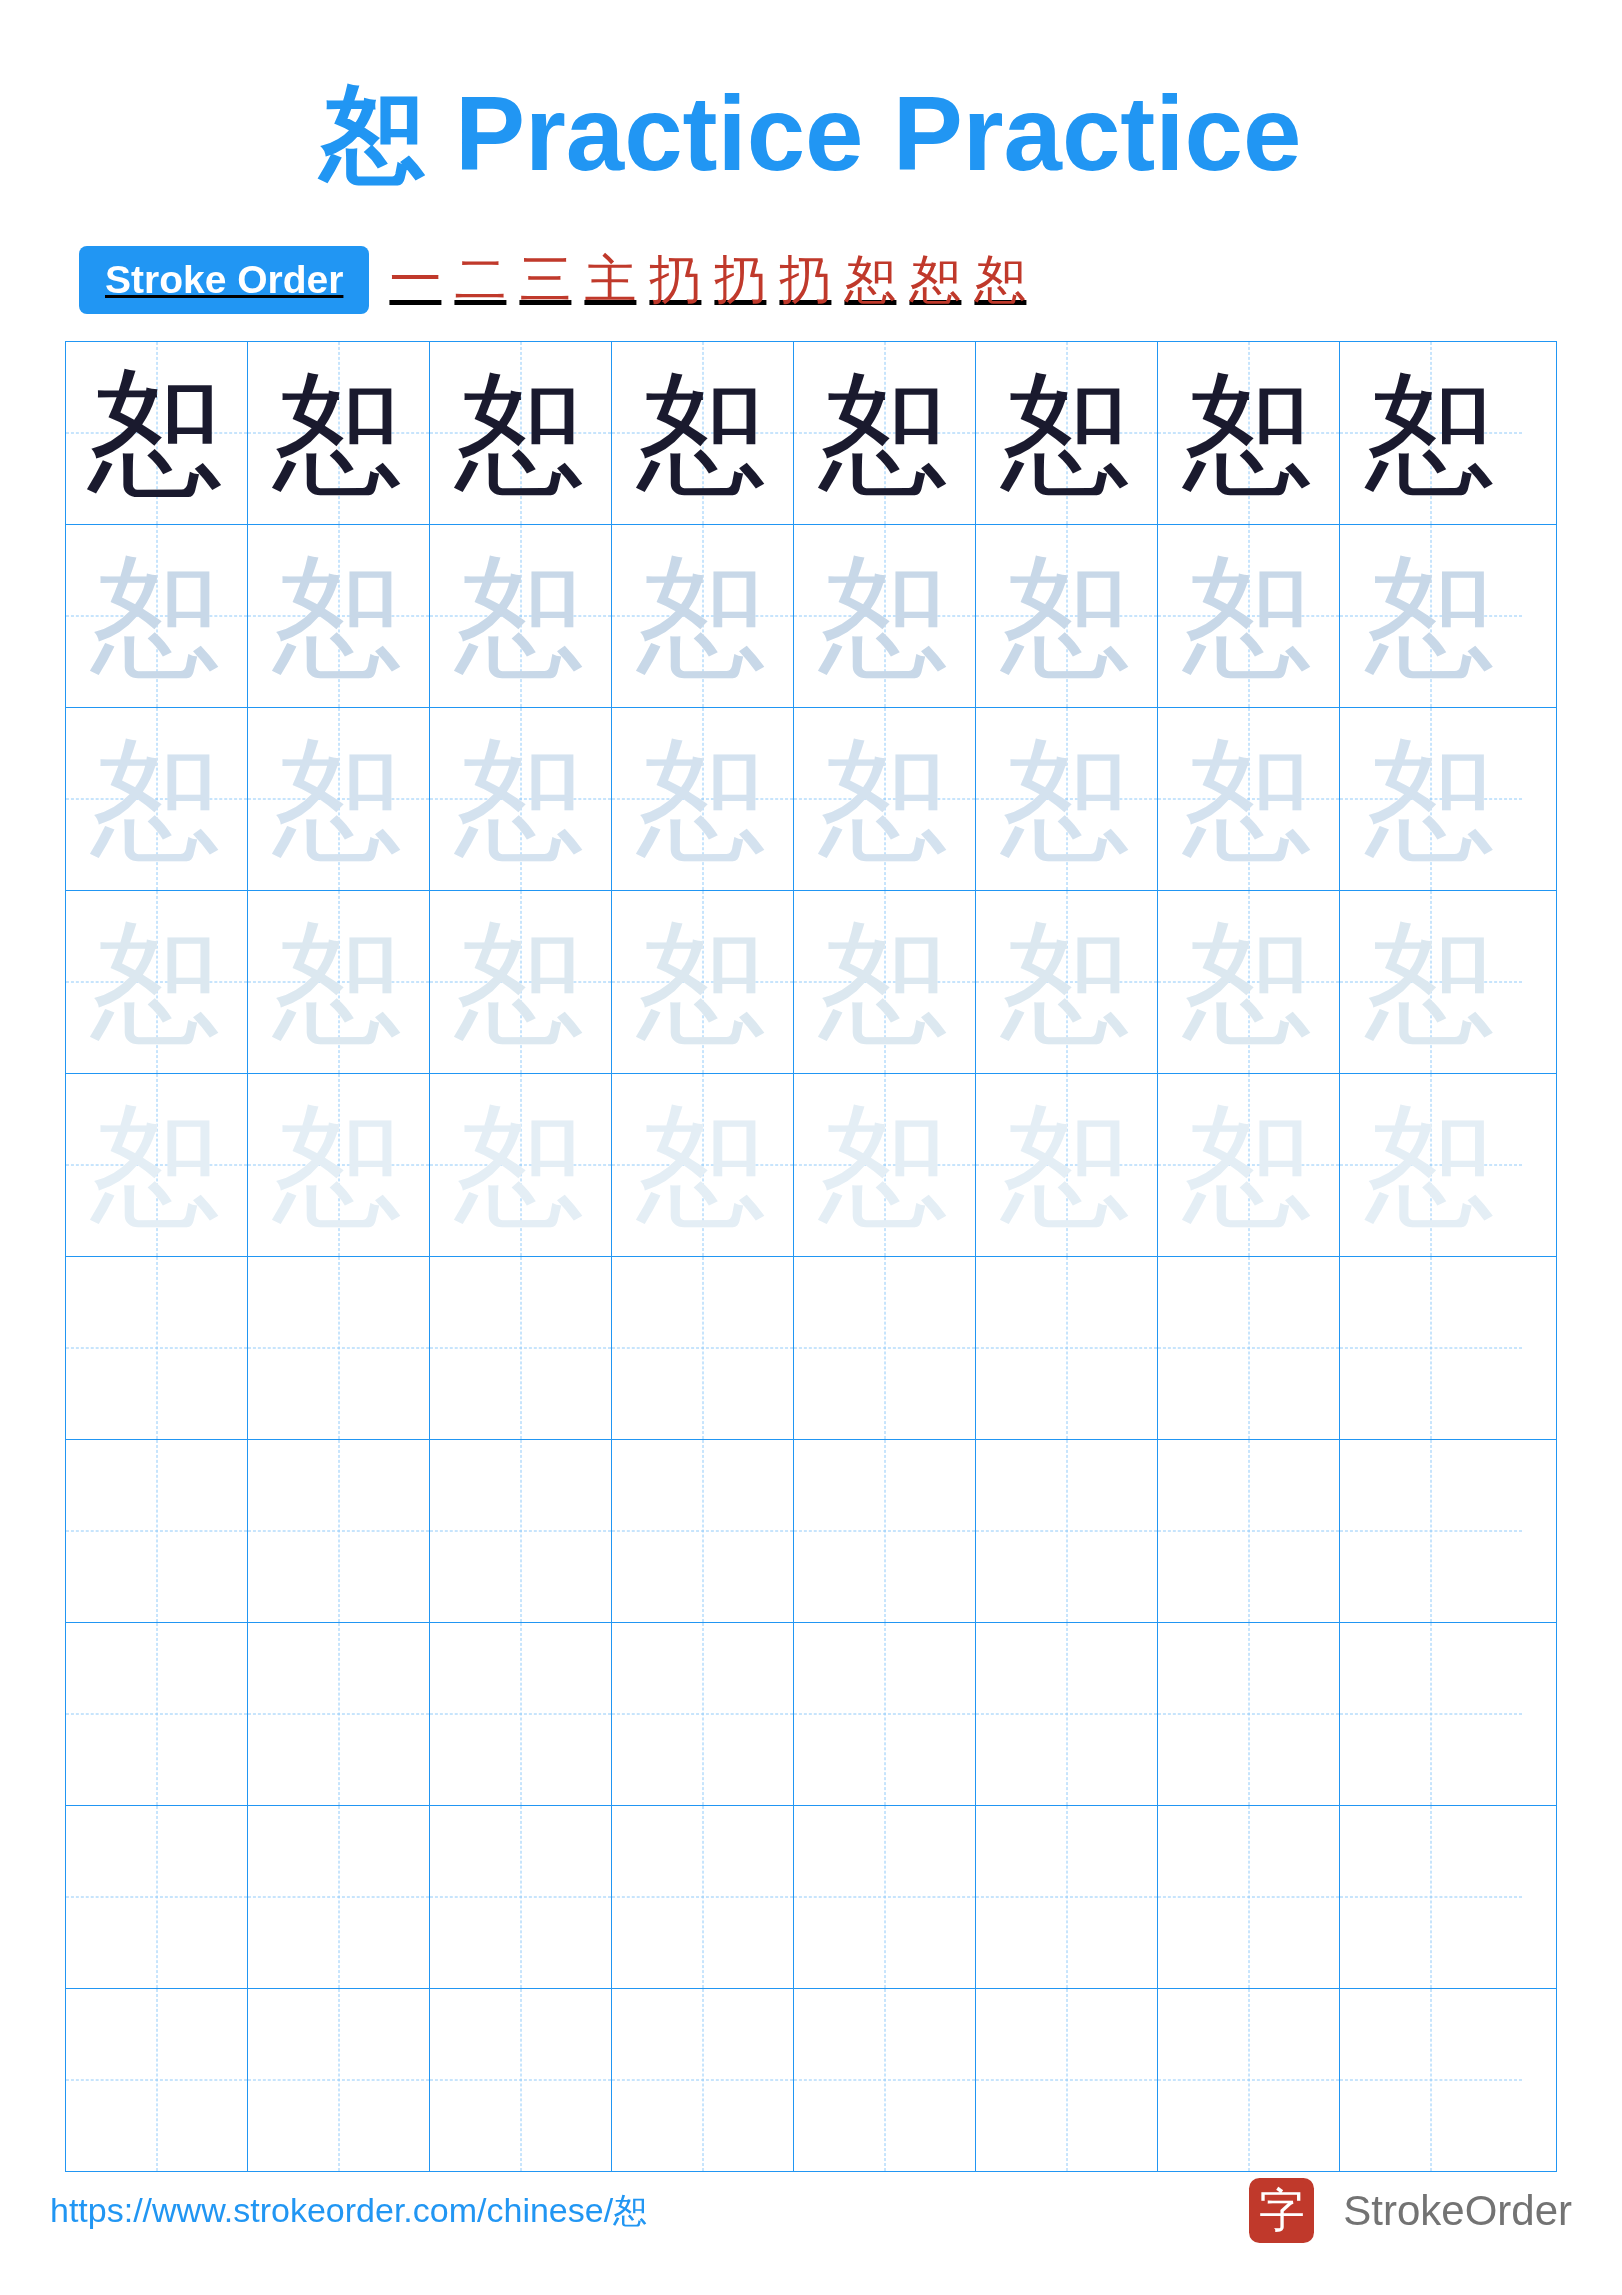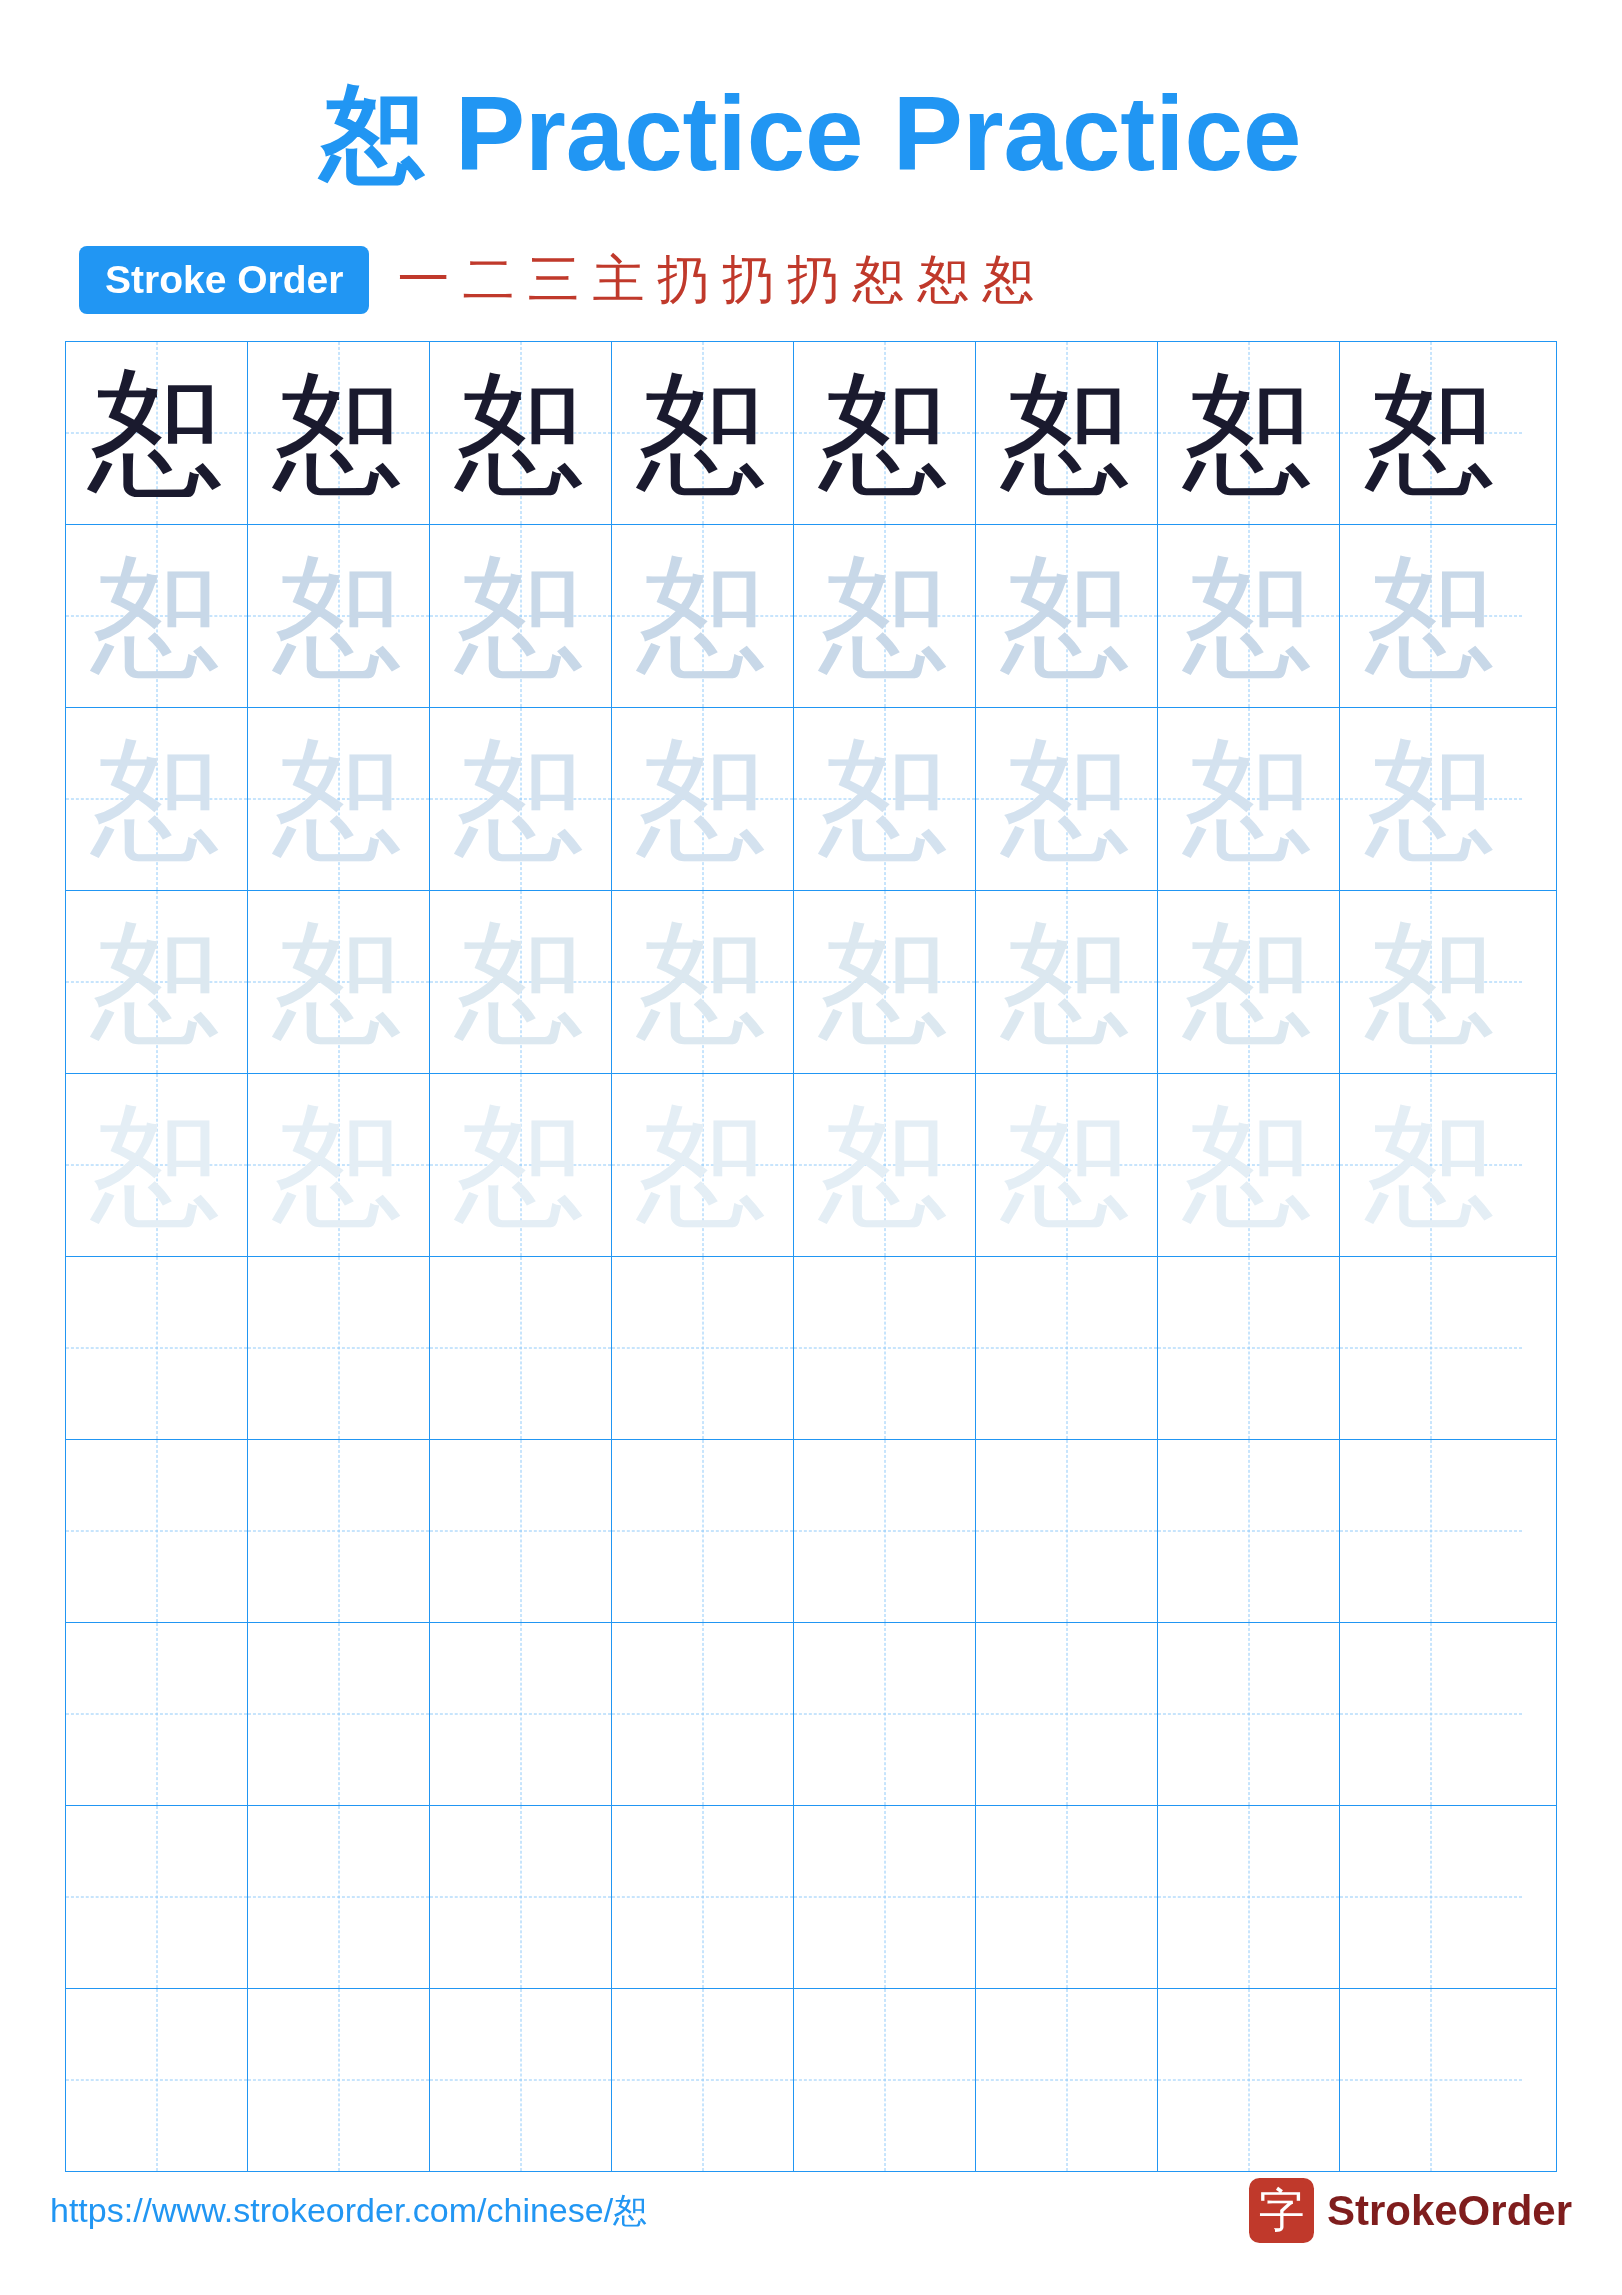--- a/index.html
+++ b/index.html
@@ -26,21 +26,22 @@
       color: #2196F3;
       font-family: sans-serif;
     }
 
     
     .stroke-order-section {
       display: flex;
       align-items: center;
       padding-left: 79px;
       margin-bottom: 26px;
-      gap: 28px;
+      gap: 20px;
+      text-decoration: underline;
     }
 
     .stroke-order-badge {
       background: #2196F3;
       color: white;
       font-size: 39px;
       font-family: sans-serif;
       font-weight: bold;
       padding: 11.8px 26px;
       border-radius: 7.9px;
@@ -174,22 +175,23 @@
       display: flex;
       align-items: center;
       justify-content: center;
       font-size: 46px;
       color: white;
     }
 
     .footer-logo-text {
       font-size: 42px;
       font-family: sans-serif;
-      font-weight: bold;
-      color: #7f1d1d;
+      font-weight: normal;
+      color: #737373;
+      margin-left: 16px;
     }
   </style>
 </head>
 <body>
 
 <div class="title-section">
   <span class="title-text">
     <span>恕</span>
     <span>Practice Practice</span>
   </span>

